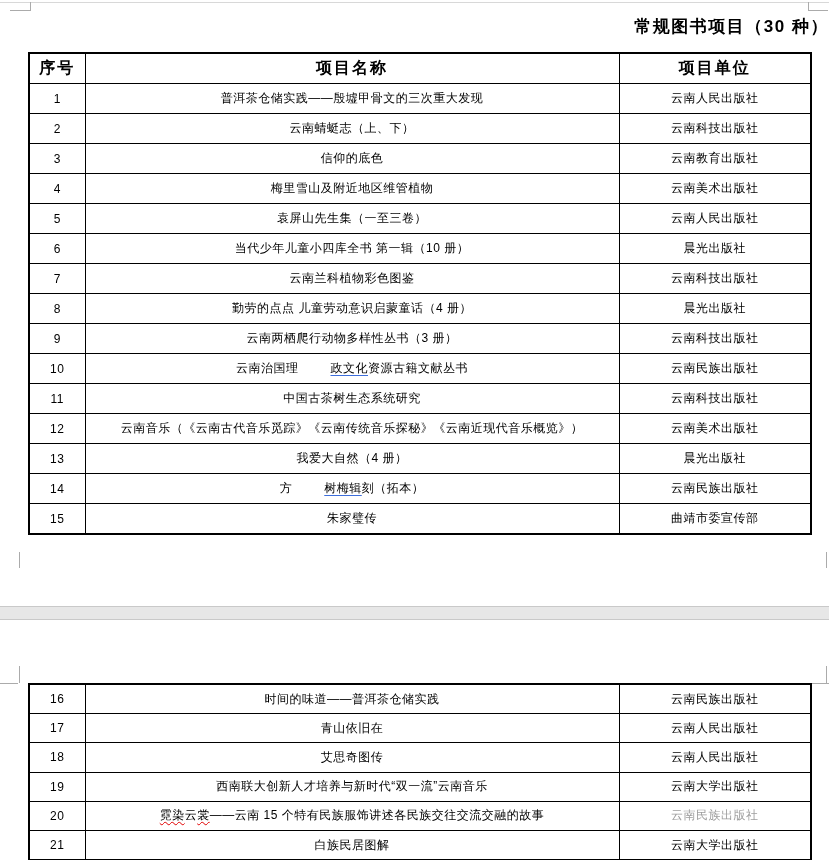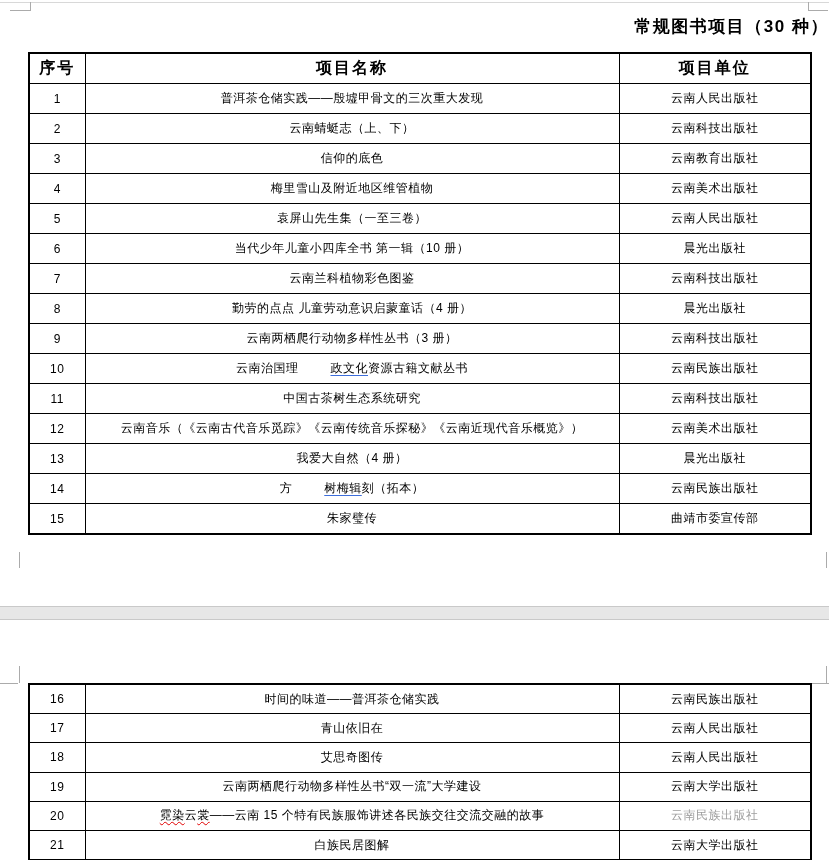--- a/index.html
+++ b/index.html
@@ -180,21 +180,21 @@
         <td><span>青山依旧在</span></td>
         <td>云南人民出版社</td>
       </tr>
       <tr>
         <td>18</td>
         <td><span>艾思奇图传</span></td>
         <td>云南人民出版社</td>
       </tr>
       <tr>
         <td>19</td>
-        <td><span>云南两栖爬行动物多样性丛书“双一流”大学建设</span></td>
+        <td><span>西南联大创新人才培养与新时代“双一流”云南音乐</span></td>
         <td>云南大学出版社</td>
       </tr>
       <tr>
         <td>20</td>
         <td><span class="u-red">霓染</span><span>云</span><span class="u-red">裳</span><span>——云南 15 个特有民族服饰讲述各民族交往交流交融的故事</span></td>
         <td class="faint">云南民族出版社</td>
       </tr>
       <tr>
         <td>21</td>
         <td><span>白族民居图解</span></td>

